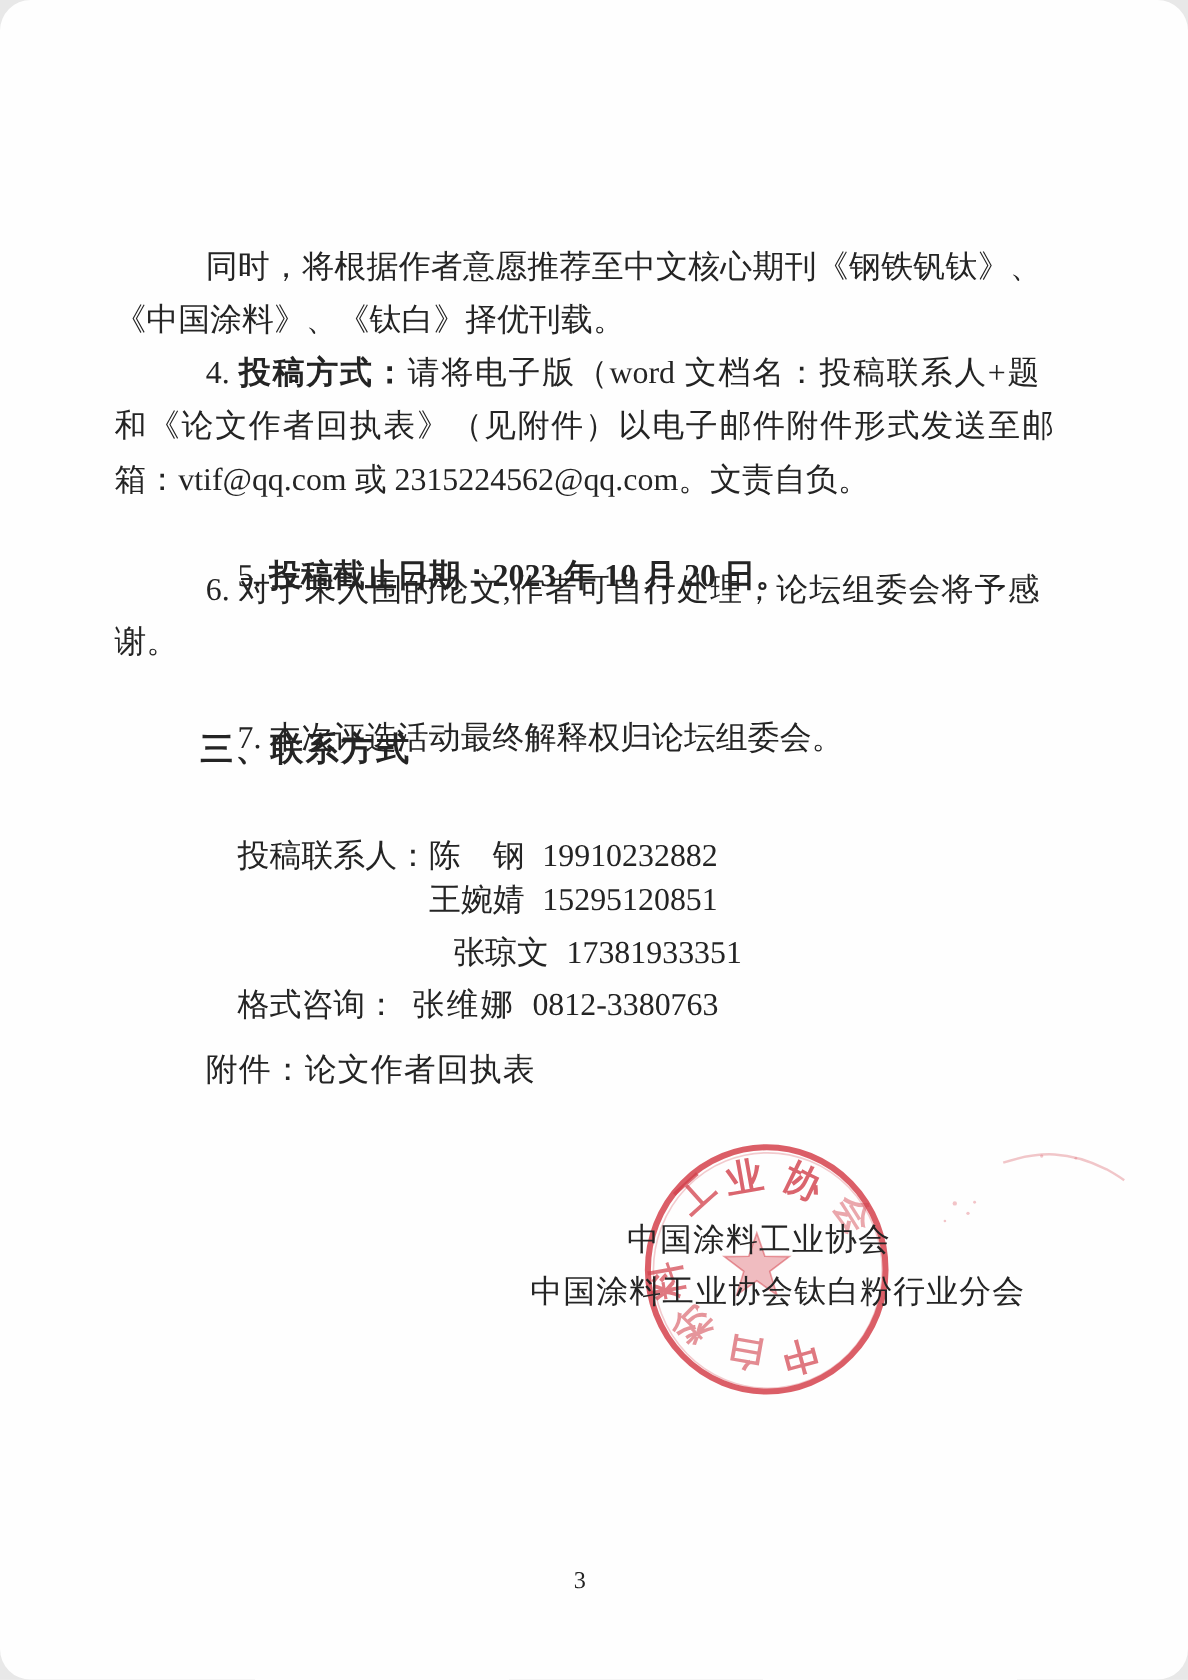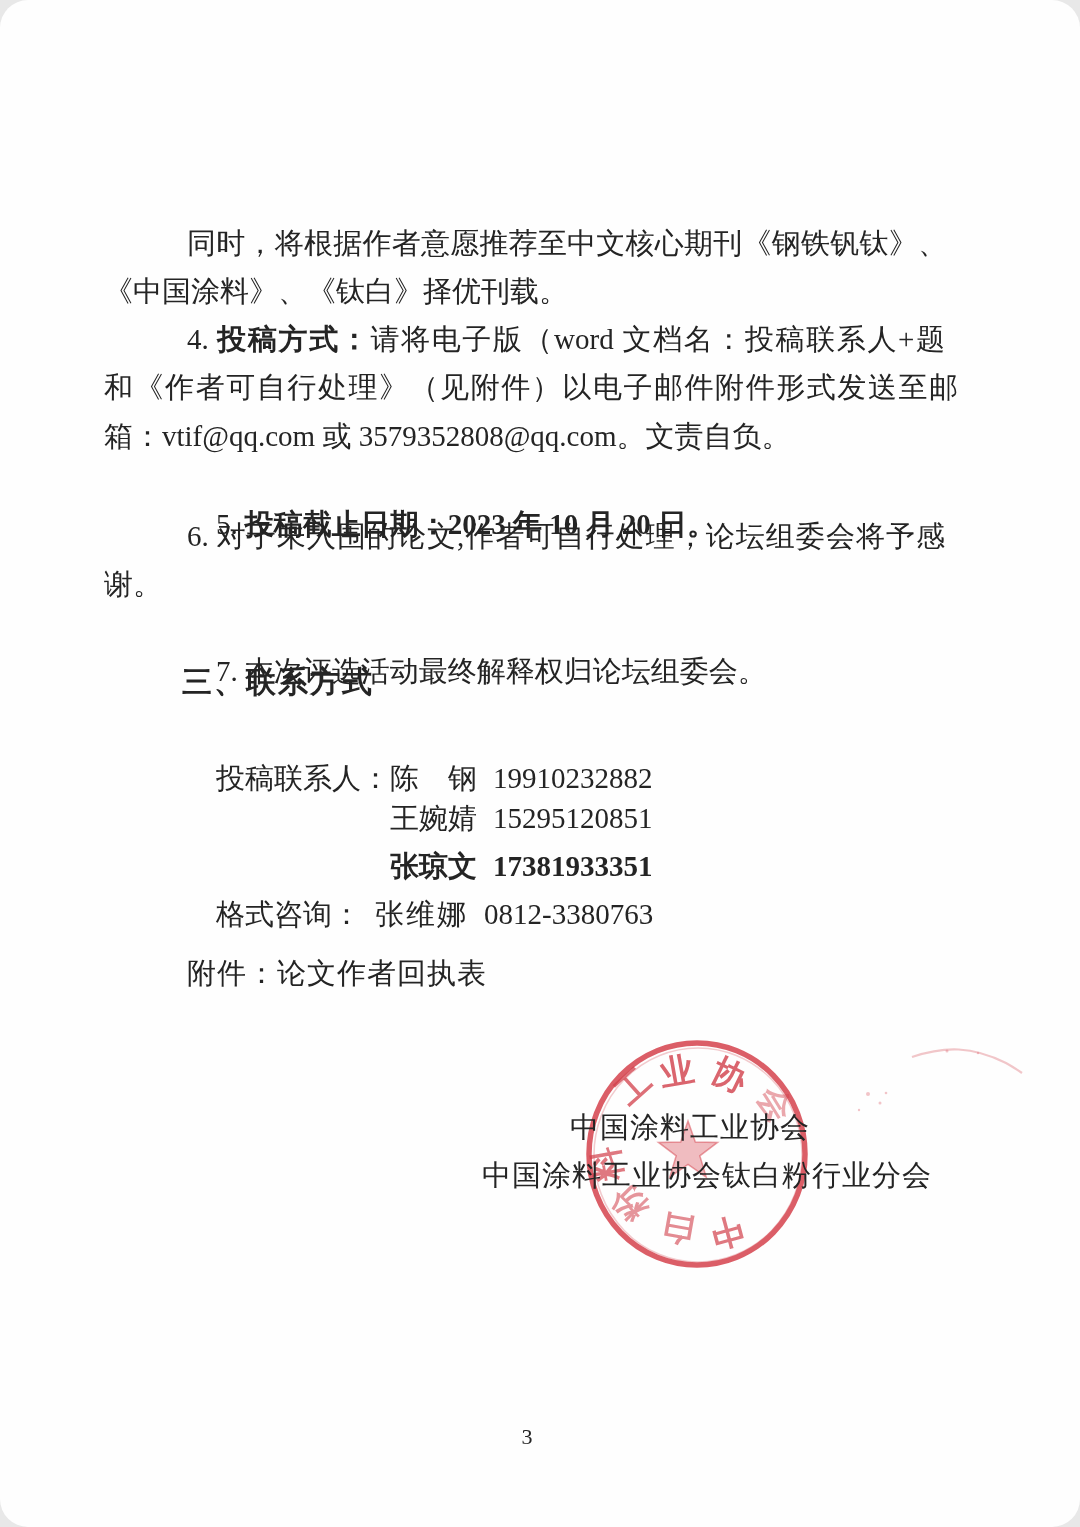--- a/index.html
+++ b/index.html
@@ -49,23 +49,23 @@
 <div class="page">
 
   <div class="line just" style="top:225px;left:187px;width:760px;">同时，将根据作者意愿推荐至中文核心期刊《钢铁钒钛》、</div>
 
   <div class="line" style="top:273px;left:104px;">《中国涂料》、《钛白》择优刊载。</div>
 
   <div class="line just" style="top:321px;left:187px;width:758px;">
     <span class="num">4.</span><span class="hei">投稿方式：</span><span>请将电子版（word 文档名：投稿联系人+题目）</span>
   </div>
 
-  <div class="line just" style="top:369px;left:104px;width:854px;">和《作者可自行处理》（见附件）以电子邮件附件形式发送至邮</div>
+  <div class="line just" style="top:369px;left:104px;width:854px;">和《论文作者回执表》（见附件）以电子邮件附件形式发送至邮</div>
 
-  <div class="line" style="top:418px;left:104px;">箱：vtif@qq.com 或 3579352808@qq.com。文责自负。</div>
+  <div class="line" style="top:418px;left:104px;">箱：vtif@qq.com 或 2315224562@qq.com。文责自负。</div>
 
   <div class="line" style="top:470px;left:187px;text-align:right;">
     <span class="num">5.</span><span class="hei">投稿截止日期：</span><span class="b">2023 年 10 月 20 日。</span>
   </div>
 
   <div class="line just" style="top:518px;left:187px;width:758px;">
     <span class="num">6.</span><span>对于未入围的论文,作者可自行处理，论坛组委会将予感</span>
   </div>
 
   <div class="line" style="top:566px;left:104px;">谢。</div>
@@ -77,21 +77,21 @@
   <div class="line hei heading" style="top:664px;left:182px;">三、联系方式</div>
 
   <div class="line" style="top:724px;left:187px;">
     <span>投稿联系人：</span><span>陈　钢</span><span style="display:inline-block;width:16px;"></span><span>19910232882</span>
   </div>
 
   <div class="line" style="top:764px;left:361px;">
     <span>王婉婧</span><span style="display:inline-block;width:16px;"></span><span>15295120851</span>
   </div>
 
-  <div class="line" style="top:812px;left:361px;font-weight:bold;">
+  <div class="line" style="top:812px;left:383px;">
     <span>张琼文</span><span style="display:inline-block;width:16px;"></span><span>17381933351</span>
   </div>
 
   <div class="line" style="top:860px;left:187px;">
     <span>格式咨询：</span><span style="display:inline-block;width:14px;"></span><span style="letter-spacing:2px;">张维娜</span><span style="display:inline-block;width:16px;"></span><span>0812-3380763</span>
   </div>
 
   <div class="line" style="top:955px;left:187px;letter-spacing:1px;">附件：论文作者回执表</div>
 
   <div class="line sign" style="top:1109px;left:570px;z-index:2;">中国涂料工业协会</div>

